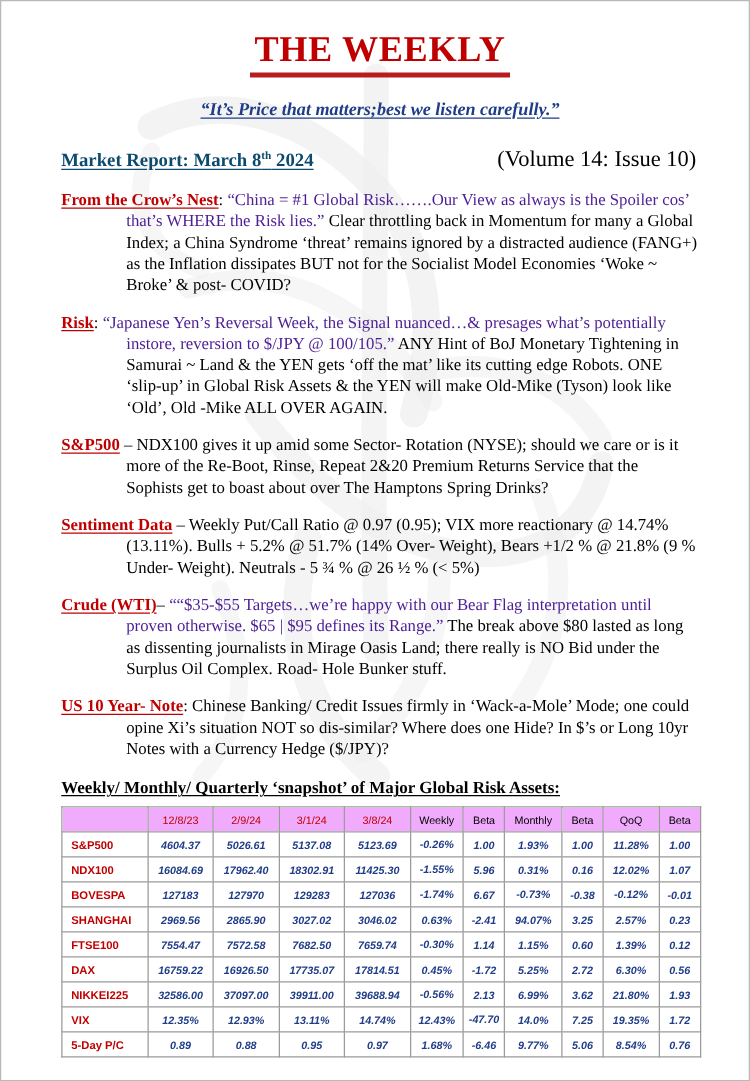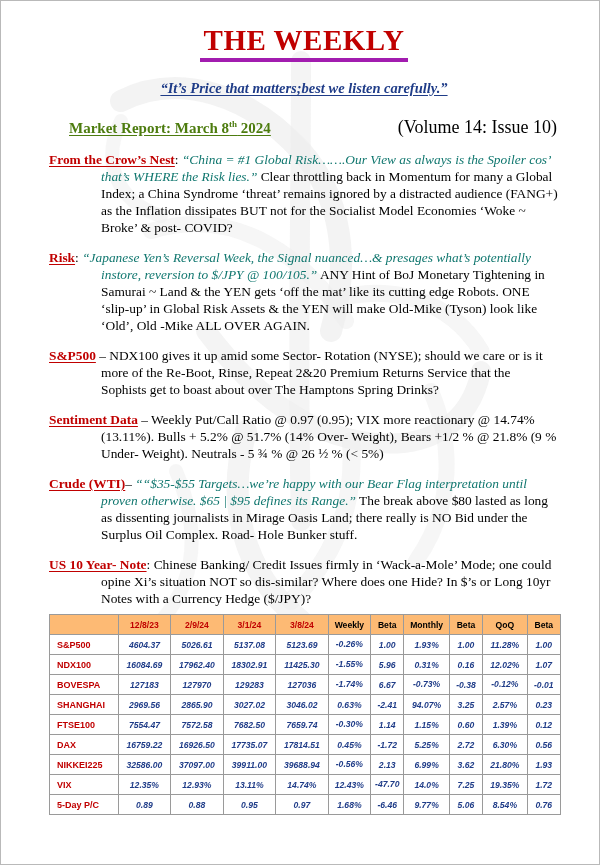--- a/index.html
+++ b/index.html
@@ -42,21 +42,21 @@
     text-align: center;
     margin: 6px 0 0 0;
   }
   .masthead-title {
     display: inline-block;
     font-family: "Liberation Serif", serif;
     font-weight: bold;
     font-size: 29px;
     letter-spacing: 0.5px;
     color: #C00000;
-    border-bottom: 4px solid #a21caf;
+    border-bottom: 4px solid #b91c1c;
     padding: 0 4px 1px 4px;
     line-height: 1.1;
   }
   .masthead-sub {
     margin-top: 17px;
     text-align: center;
   }
   .masthead-sub span {
     font-family: "Liberation Serif", serif;
     font-style: italic;
@@ -69,24 +69,23 @@
   
   .reportline {
     margin-top: 20px;
     display: flex;
     align-items: baseline;
     justify-content: space-between;
   }
   .reportline .rl-left {
     font-weight: bold;
     font-size: 15px;
-    color: #4d7c0f;
+    color: #0c4a6e;
     text-decoration: underline;
     text-underline-offset: 2px;
-    margin-left: 20px;
   }
   .reportline .rl-left sup { font-size: 9px; }
   .reportline .rl-right {
     font-size: 18px;
     color: #000;
     padding-right: 2px;
   }
   
   .section {
     margin-top: 13px;
@@ -100,22 +99,21 @@
     padding-left: 52px;
     text-indent: -52px;
   }
   .sec-head {
     font-weight: bold;
     text-decoration: underline;
     text-underline-offset: 2px;
   }
   .sec-head.red { color: #C00000; }
   .quote {
-    color: #0f766e;
-    font-style: italic;
+    color: #4c1d95;
   }
   .plain { color: #000; }
   
   .table-heading {
     margin-top: 15px;
     font-weight: bold;
     font-size: 13.6px;
     color: #000;
     text-decoration: underline;
     text-underline-offset: 2px;
@@ -133,23 +131,23 @@
     border: 1px solid #9a9a9a;
     text-align: center;
     vertical-align: middle;
     height: 17px;
     padding: 1px 1px;
     font-size: 8.6px;
     white-space: nowrap;
     overflow: hidden;
   }
   table.snapshot th {
-    font-weight: bold;
+    font-weight: normal;
     color: #000;
-    background: #fdba74;
+    background: #f0abfc;
   }
   table.snapshot th.datehead { color: #C00000; }
   table.snapshot th.corner { border: 1px solid #9a9a9a; }
   table.snapshot td.rowlabel {
     color: #C00000;
     font-weight: bold;
     text-align: left;
     padding-left: 7px;
     font-size: 9px;
   }
@@ -237,20 +235,21 @@
     </p>
   </div>
 
   <div class="section">
     <p>
       <span class="sec-head red">US 10 Year- Note</span><span class="plain">: </span><span class="quote"></span><span class="plain">Chinese Banking/ Credit Issues firmly in ‘Wack-a-Mole’ Mode; one could opine Xi’s situation NOT so dis-similar? Where does one Hide? In $’s or Long 10yr Notes with a Currency Hedge ($/JPY)?</span>
     </p>
   </div>
 </div>
 
+    <div class="table-heading">Weekly/ Monthly/ Quarterly ‘snapshot’ of Major Global Risk Assets:</div>
 
     <table class="snapshot">
       <colgroup>
         <col class="c-label">
           <col class="c-date">
           <col class="c-date">
           <col class="c-date">
           <col class="c-date">
         <col class="c-wk">
           <col class="c-beta">

